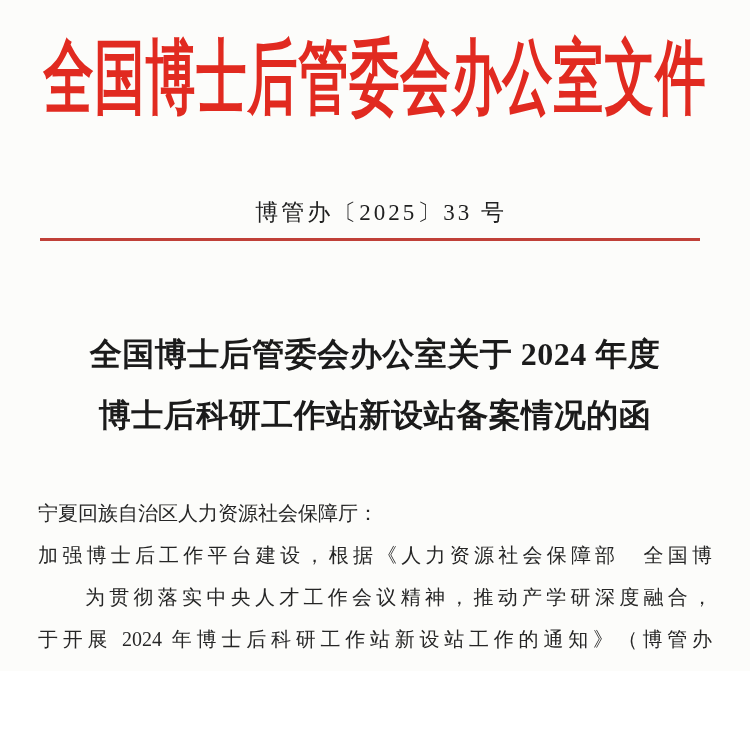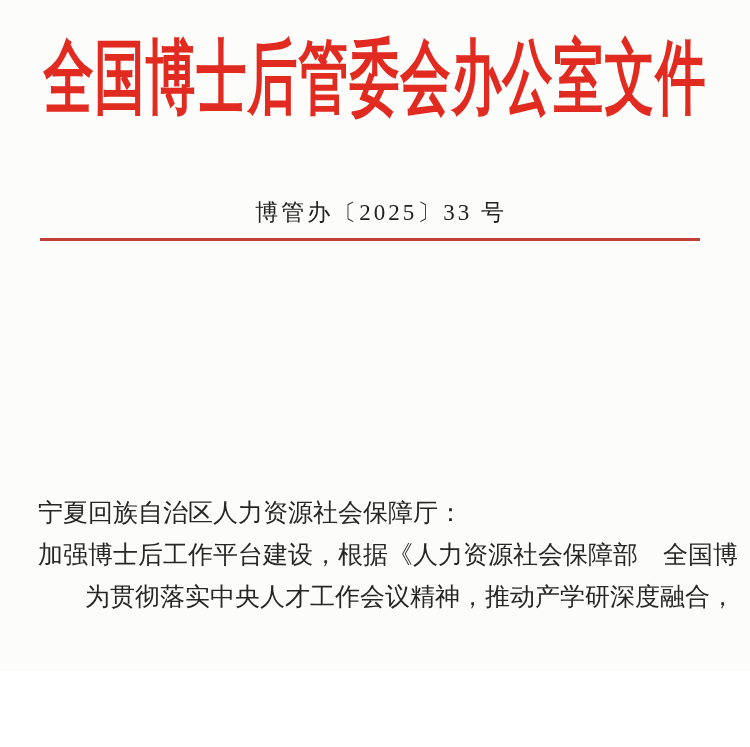--- a/index.html
+++ b/index.html
@@ -61,21 +61,21 @@
     font-weight: bold;
     letter-spacing: 0.5px;
     color: #1b1b1b;
   }
   .title div { white-space: nowrap; }
   .bodytext {
     position: absolute;
     top: 492px;
     left: 38px;
     width: 674px;
-    font-size: 25px;
+    font-size: 20px;
     line-height: 42px;
     color: #262626;
   }
   .line {
     height: 42px;
     text-align: justify;
     text-align-last: justify;
     white-space: nowrap;
   }
   .salutation {
@@ -90,20 +90,25 @@
 <body>
 
 <div class="page" style="--page-bg: #fcfcfa; --banner-color: #e12a20; --rule-color: #c04038;">
 
   <div class="banner">全国博士后管委会办公室文件</div>
 
   <div class="docnum">博管办〔2025〕33 号</div>
 
   <div class="rule"></div>
 
+  <div class="title">
+    <div>全国博士后管委会办公室关于 2024 年度</div>
+    <div>博士后科研工作站新设站备案情况的函</div>
+  </div>
 
   <div class="bodytext">
     <div class="line salutation">宁夏回族自治区人力资源社会保障厅：</div>
     <div class="line">加强博士后工作平台建设，根据《人力资源社会保障部　全国博</div>
     <div class="line indent">为贯彻落实中央人才工作会议精神，推动产学研深度融合，</div>
+    <div class="line">于开展 2024 年博士后科研工作站新设站工作的通知》（博管办</div>
   </div>
 
 </div>
 
 </body></html>

